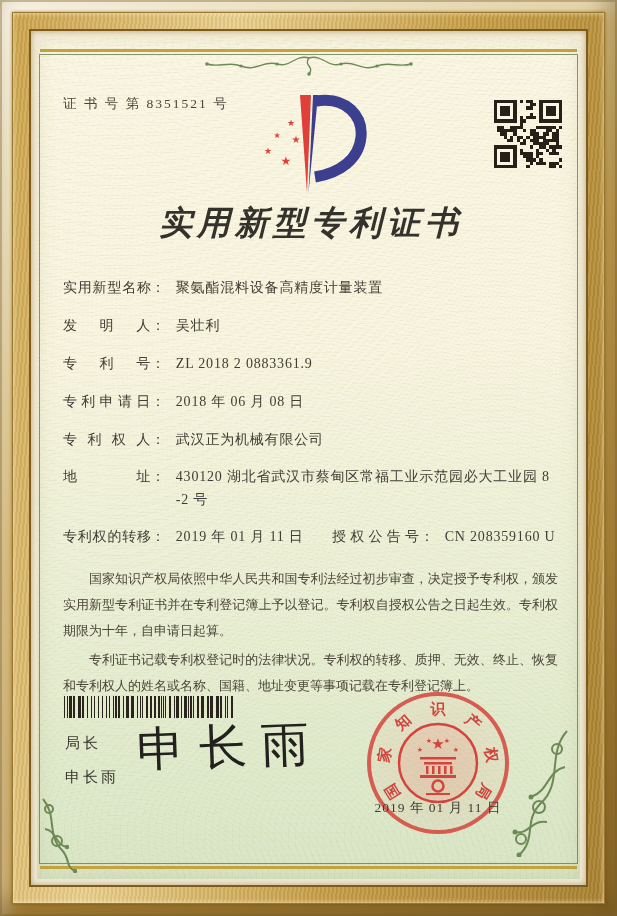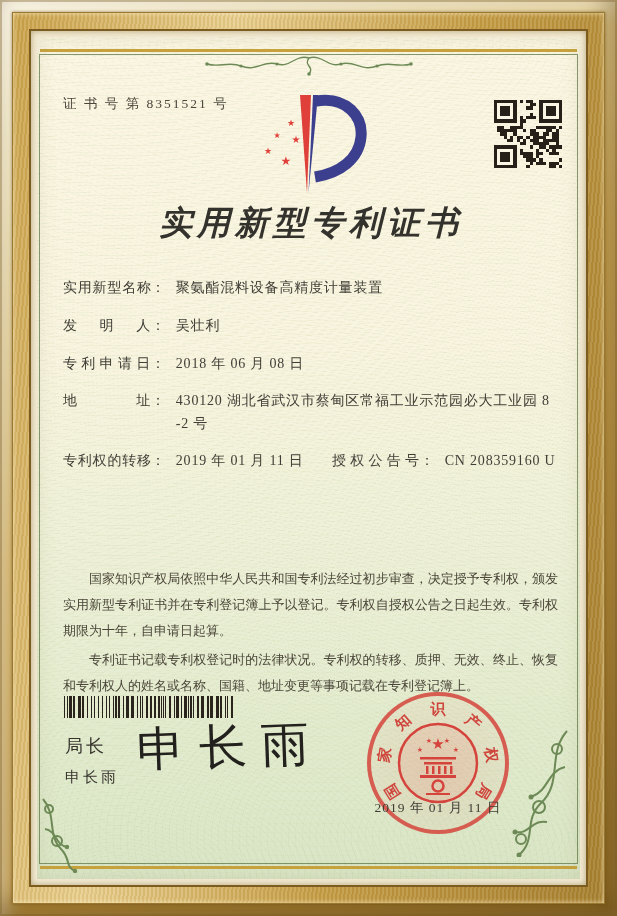--- a/index.html
+++ b/index.html
@@ -49,21 +49,21 @@
   .fcolon{display:inline-block;vertical-align:top;}
   .fvalue{display:inline-block;margin-left:10px;vertical-align:top;white-space:pre-line;max-width:392px;}
   .grant-row .pair{display:inline-block;}
   .grant-row .pair + .pair{margin-left:24px;}
   
   .paragraphs{position:absolute;left:26px;right:22px;top:529px;font-size:13px;line-height:26px;
     text-align:justify;color:#4b4639;}
   .paragraphs p{text-indent:2em;margin-bottom:3px;}
   
   .barcode{position:absolute;left:26px;top:659px;}
-  .director-label{position:absolute;left:28px;top:697px;font-size:18px;letter-spacing:3px;color:#37352e;}
+  .director-label{position:absolute;left:28px;top:697px;font-size:15px;letter-spacing:3px;color:#37352e;}
   .director-name{position:absolute;left:28px;top:731px;font-size:15px;letter-spacing:3px;color:#37352e;}
   .autograph{position:absolute;left:100px;top:678px;font-size:48px;letter-spacing:14px;
     color:#23211d;transform:rotate(-2deg);font-weight:500;}
   .seal{position:absolute;left:330px;top:655px;width:142px;height:142px;border-radius:50%;
     border:4px solid rgba(213,68,60,.85);
     background:radial-gradient(circle,rgba(235,120,105,.14) 0%,rgba(235,120,105,.06) 70%,transparent 75%);}
   .seal-emblem{position:absolute;left:25px;top:25px;}
   .seal-arc-text span{position:absolute;left:50%;top:50%;width:18px;height:18px;margin:-9px 0 0 -9px;
     text-align:center;font-size:15px;font-weight:700;color:rgba(205,55,48,.92);}
   .seal-date{position:absolute;left:322px;top:762px;width:158px;text-align:center;
@@ -252,21 +252,27 @@
     <div class="title">实用新型专利证书</div>
 
     <div class="fields">
       <div class="field-row">
         <span class="flabel">实用新型名称</span><span class="fcolon">：</span><span class="fvalue">聚氨酯混料设备高精度计量装置</span>
       </div>
       <div class="field-row">
         <span class="flabel">发明人</span><span class="fcolon">：</span><span class="fvalue">吴壮利</span>
       </div>
       <div class="field-row">
+        <span class="flabel">专利号</span><span class="fcolon">：</span><span class="fvalue">ZL 2018 2 0883361.9</span>
+      </div>
+      <div class="field-row">
         <span class="flabel">专利申请日</span><span class="fcolon">：</span><span class="fvalue">2018 年 06 月 08 日</span>
+      </div>
+      <div class="field-row">
+        <span class="flabel">专利权人</span><span class="fcolon">：</span><span class="fvalue">武汉正为机械有限公司</span>
       </div>
       <div class="field-row address">
         <span class="flabel">地址</span><span class="fcolon">：</span><span class="fvalue">430120 湖北省武汉市蔡甸区常福工业示范园必大工业园 8
 -2 号</span>
       </div>
       <div class="field-row grant-row">
         <span class="pair">
           <span class="flabel">专利权的转移</span><span class="fcolon">：</span><span class="fvalue">2019 年 01 月 11 日</span>
         </span>
         <span class="pair">

